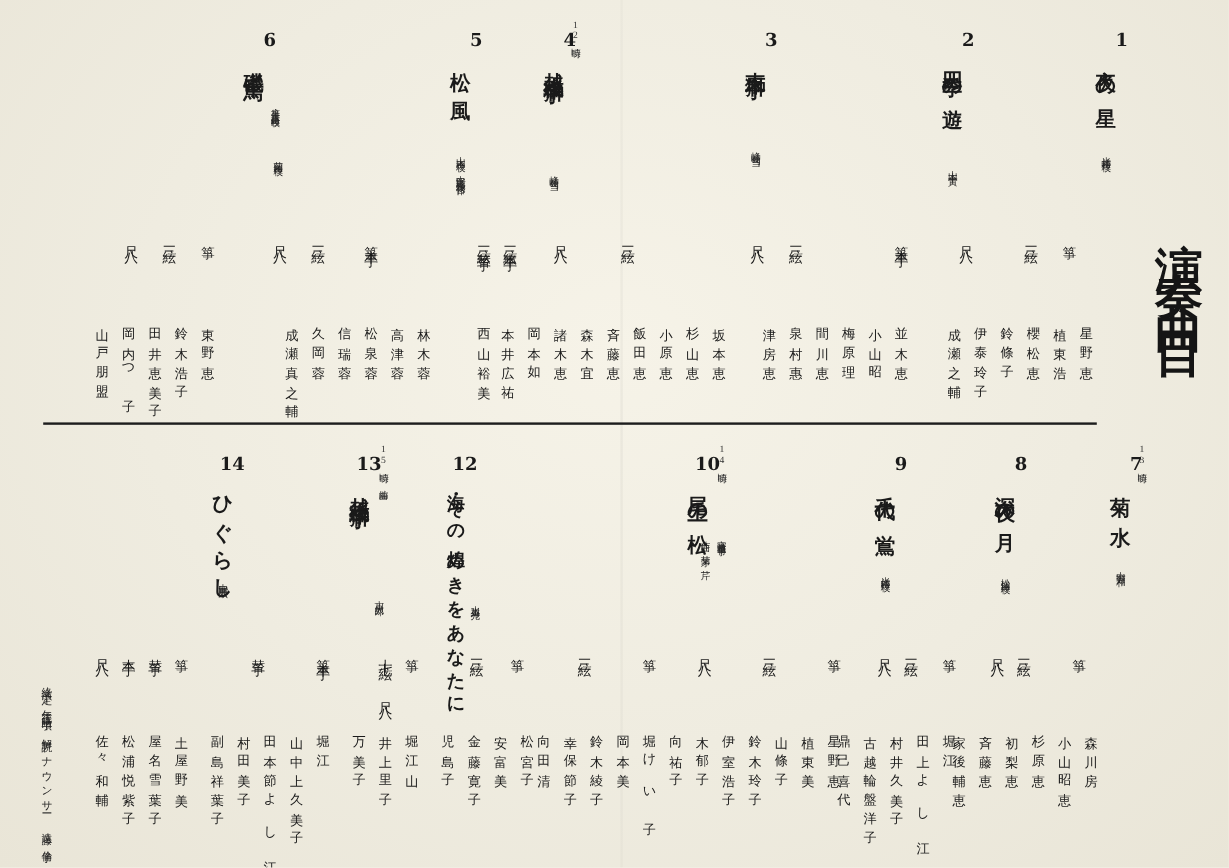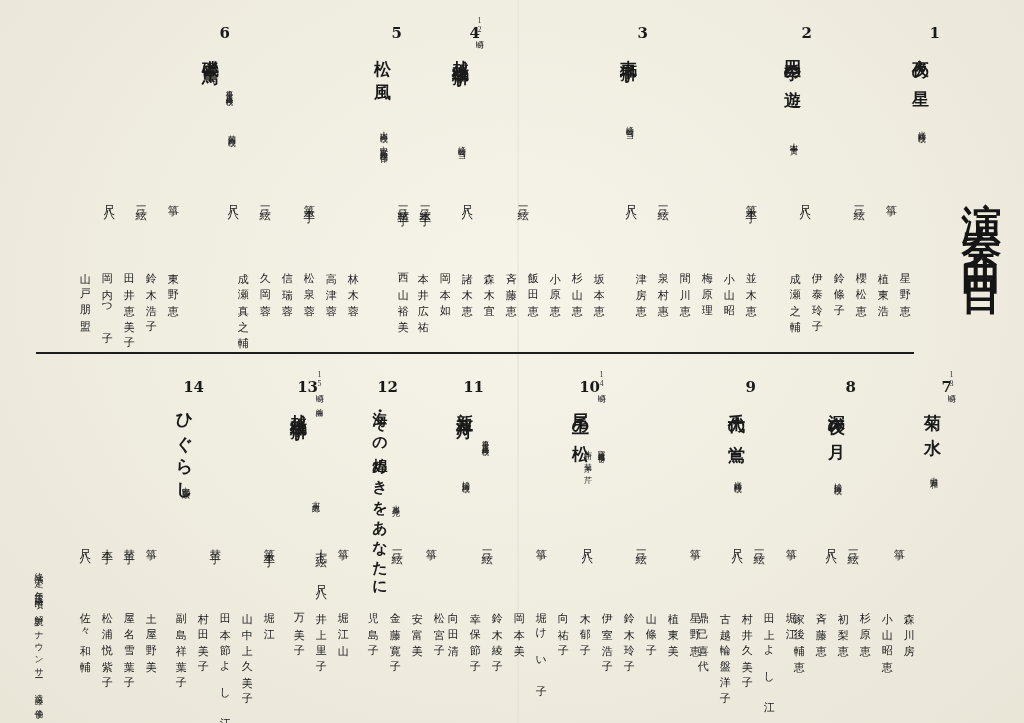--- a/index.html
+++ b/index.html
@@ -282,26 +282,20 @@
     <div class="composer" style="top:66px;right:14px;">作曲　菊茅　芹</div>
   </div>
   <div class="inst" style="left:534px;top:540px;">箏</div>
   <div class="inst" style="left:480px;top:540px;">三絃</div>
   <div class="name" style="left:534px;top:604px;">堀　け　い　子</div>
   <div class="name" style="left:512px;top:604px;">岡　本　美</div>
   <div class="name" style="left:490px;top:604px;">鈴　木　綾　子</div>
   <div class="name" style="left:468px;top:604px;">幸　保　節　子</div>
   <div class="name" style="left:446px;top:604px;">向　田　清</div>
 
-  <div class="entry" style="left:412px;top:378px;">
-    <div class="num">11</div>
-    <div class="title">新浮舟</div>
-    <div class="subtitle" style="top:56px;right:0px;">箏手付・八重崎検校</div>
-    <div class="composer" style="top:96px;">松浦検校</div>
-  </div>
   <div class="inst" style="left:424px;top:540px;">箏</div>
   <div class="inst" style="left:390px;top:540px;">三絃</div>
   <div class="name" style="left:432px;top:604px;">松　宮　子</div>
   <div class="name" style="left:410px;top:604px;">安　富　美</div>
   <div class="name" style="left:388px;top:604px;">金　藤　寛　子</div>
   <div class="name" style="left:366px;top:604px;">児　島　子</div>
 
   <div class="entry" style="left:326px;top:378px;">
     <div class="num">12</div>
     <div class="title" style="font-size:15px;letter-spacing:3px;">海・その煌めきをあなたに</div>

